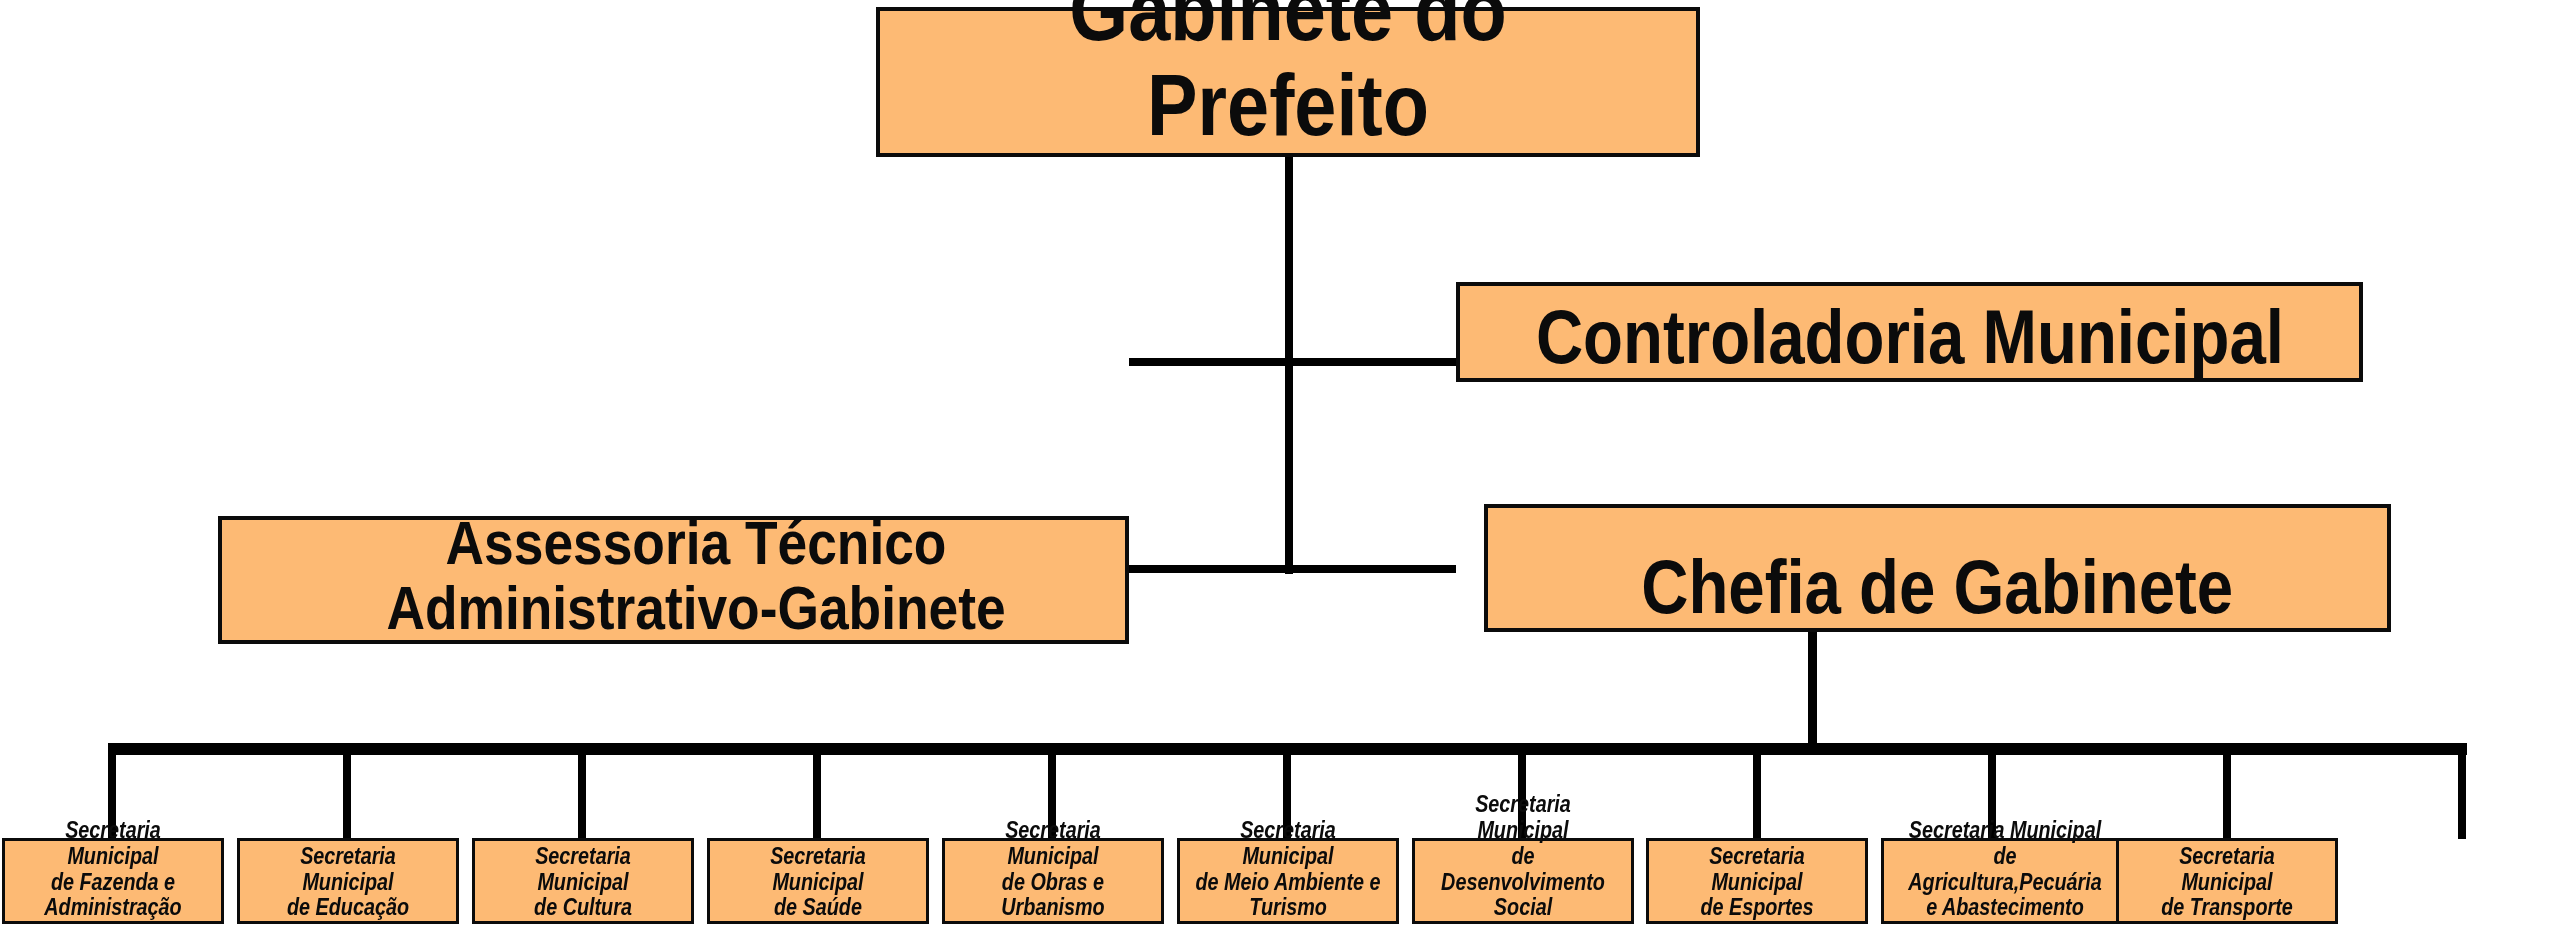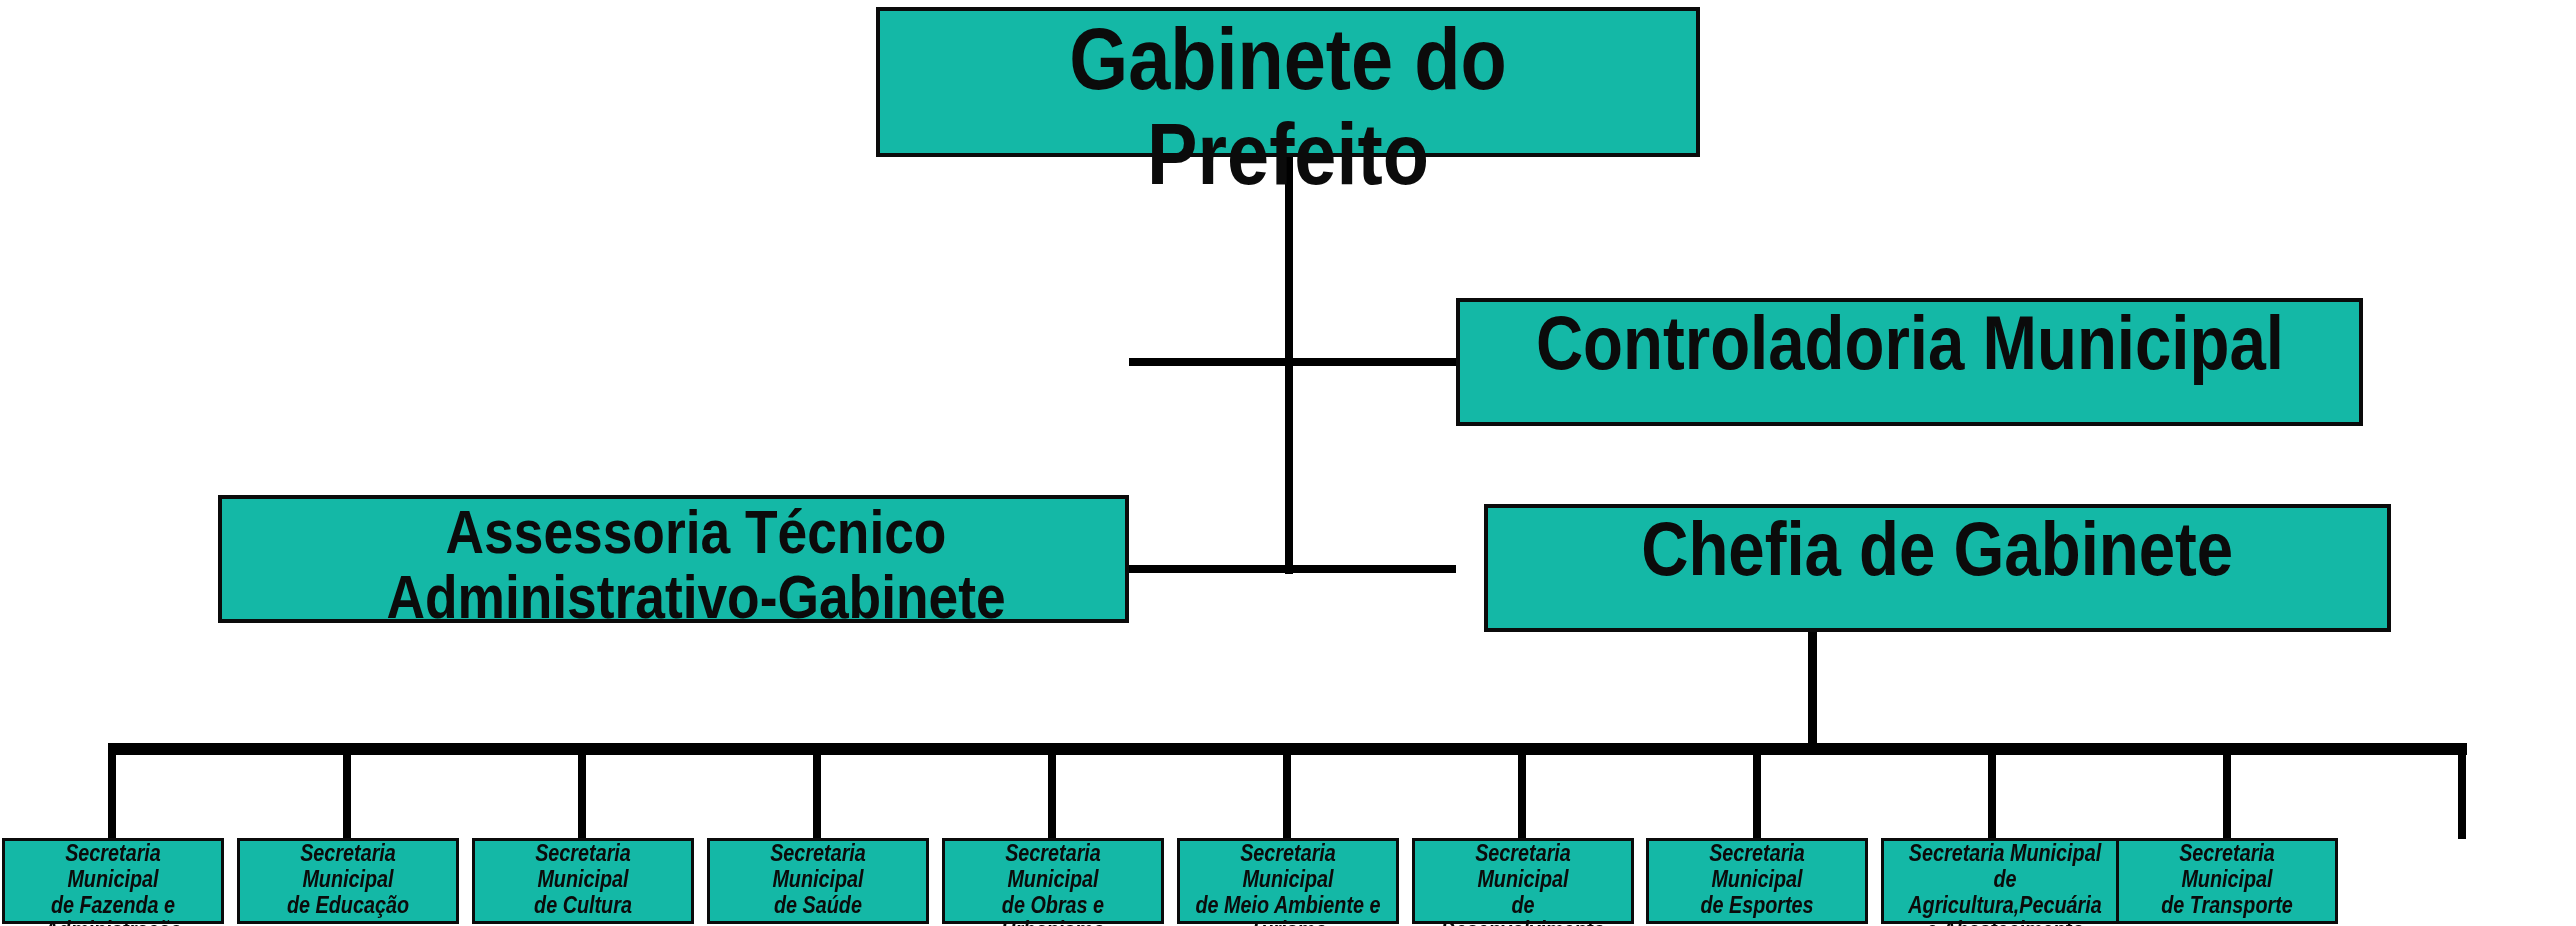--- a/index.html
+++ b/index.html
@@ -11,24 +11,24 @@
     position: relative;
     width: 2576px;
     height: 927px;
     background: #ffffff;
     font-family: "Liberation Sans", "DejaVu Sans", sans-serif;
     overflow: hidden;
   }
   .node {
     position: absolute;
     box-sizing: border-box;
-    background: #14b8a6;
+    background: #fdba74;
     border: 4.7px solid #0b0b0b;
     display: flex;
-    align-items: flex-start;
+    align-items: flex-end;
     justify-content: center;
     z-index: 2;
   }
   .node.small {
     border-width: 3.7px;
     font-style: italic;
   }
   .lbl {
     display: inline-block;
     transform: scaleX(0.86);
@@ -69,25 +69,25 @@
   <div class="line" style="left:1518px; top:745px; width:8.4px; height:94px;"></div>
   <div class="line" style="left:1753px; top:745px; width:8.4px; height:94px;"></div>
   <div class="line" style="left:1988px; top:745px; width:8.4px; height:94px;"></div>
   <div class="line" style="left:2223px; top:745px; width:8.4px; height:94px;"></div>
   <div class="line" style="left:2458px; top:745px; width:8.4px; height:94px;"></div>
 
   <div class="node" style="left:876px; top:6.5px; width:824px; height:150px;">
     <span class="lbl fs-root">Gabinete do Prefeito</span>
   </div>
 
-  <div class="node" style="left:1456px; top:298px; width:907px; height:128px;">
+  <div class="node" style="left:1456px; top:282px; width:907px; height:100px;">
     <span class="lbl fs-big">Controladoria Municipal</span>
   </div>
 
-  <div class="node" style="left:218px; top:495px; width:911px; height:128px;padding-left:44px;">
+  <div class="node" style="left:218px; top:516px; width:911px; height:128px;padding-left:44px;">
     <span class="lbl fs-two">Assessoria Técnico
 Administrativo-Gabinete</span>
   </div>
   <div class="node" style="left:1456px; top:504px; width:907px; height:128px;margin-left:28px;">
     <span class="lbl fs-big">Chefia de Gabinete</span>
   </div>
 
   <div class="node small" style="left:1.9px; top:838px; width:222px; height:86px;">
     <span class="lbl fs-small">Secretaria Municipal
 de Fazenda e

